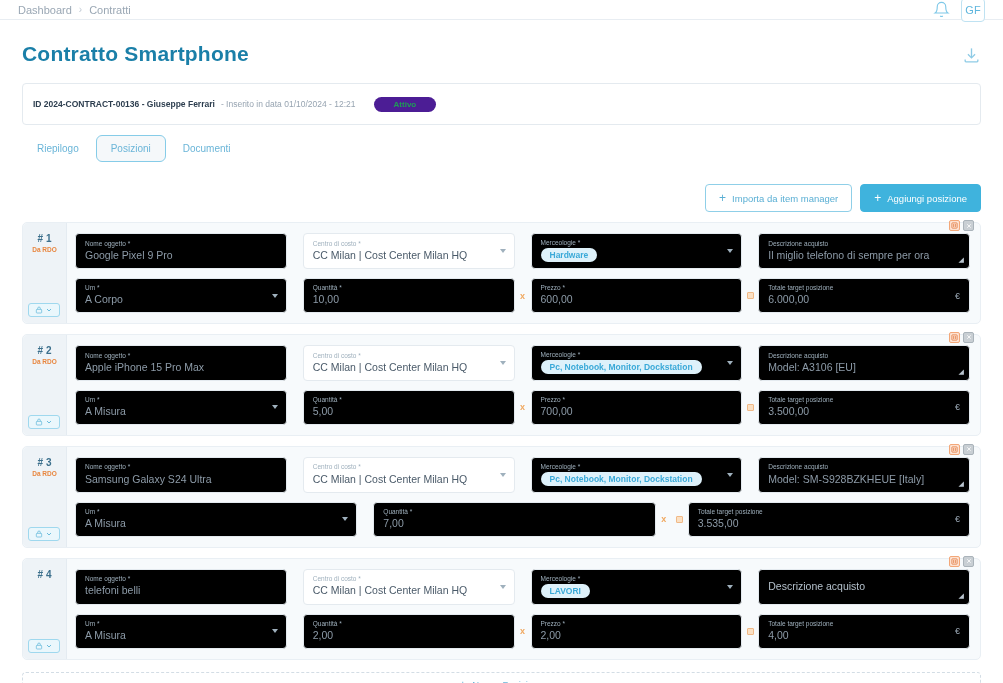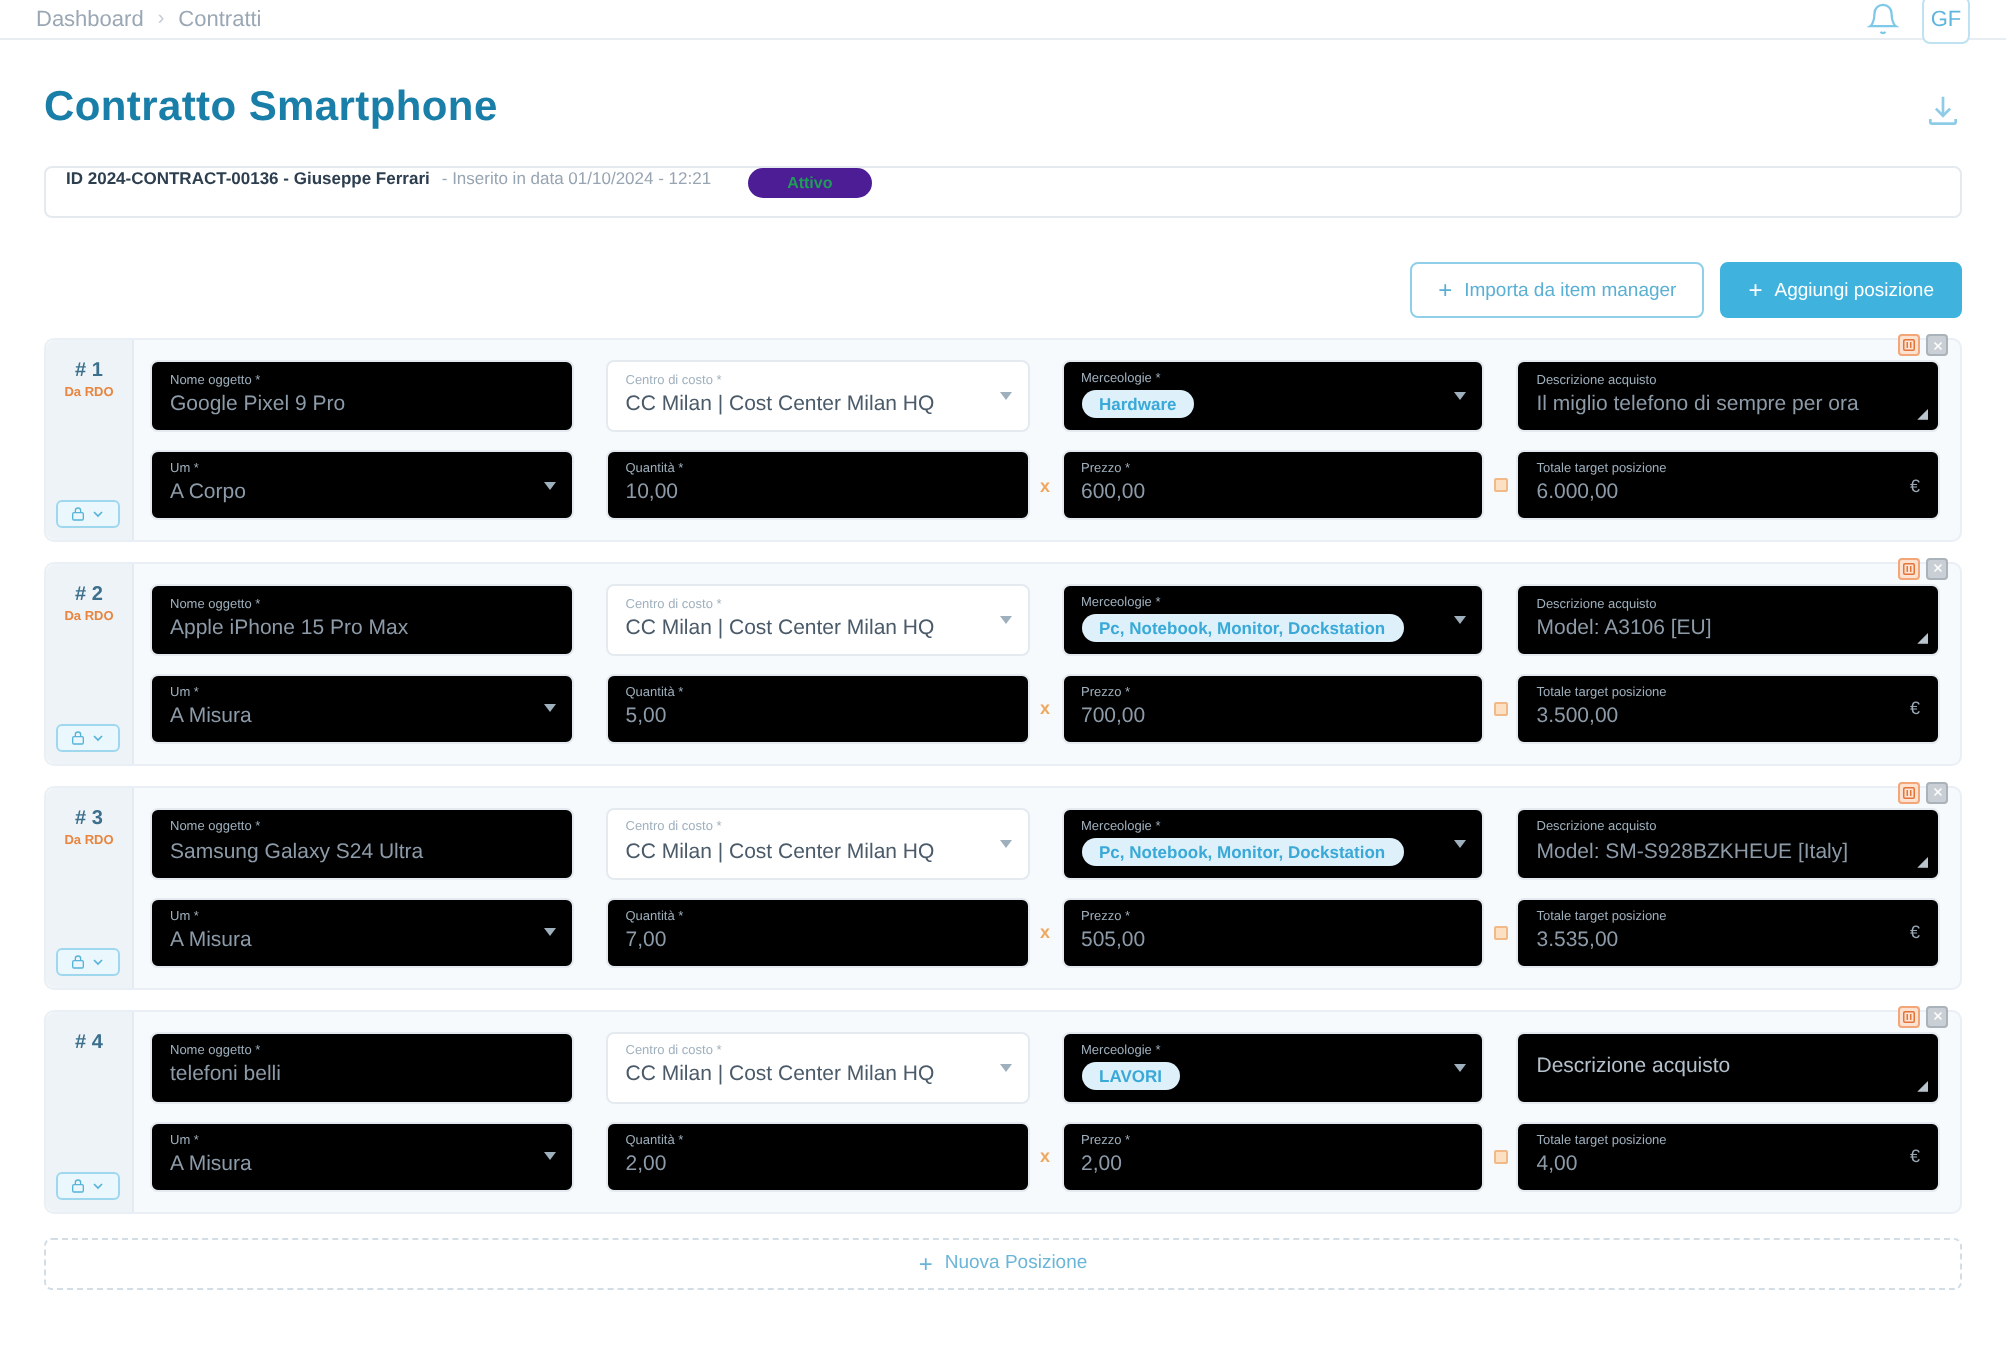--- a/index.html
+++ b/index.html
@@ -32,24 +32,24 @@
   .page { padding: 0 22px; }
   .title-row { display: flex; align-items: flex-start; padding-top: 22px; }
   h1.page-title {
     font-size: 21px; font-weight: bold; color: #1a7fa8; letter-spacing: .2px;
   }
   .dl-icon { margin-left: auto; width: 19px; height: 19px; color: #8ecbe6; margin-top: 4px; }
 
   
   .infobar {
     margin-top: 17px;
-    height: 26px;
+    height: 42px;
     border: 1px solid #e4eaef; border-radius: 4px;
     background: #fff;
-    display: flex; align-items: flex-start;
+    display: flex; align-items: center;
     padding: 0 10px; gap: 6px;
   }
   .infobar .id { font-size: 8.5px; font-weight: bold; color: #2d3e4f; }
   .infobar .meta { font-size: 8.5px; color: #97a4b1; }
   .badge-active {
     margin-left: 12px;
     background: #4c1d95; color: #1f9d57;
     font-size: 8px; font-weight: bold;
     border-radius: 10px; padding: 3px 20px;
   }
@@ -217,20 +217,25 @@
       </svg>
     </span>
   </div>
 
   <div class="infobar">
     <span class="id">ID 2024-CONTRACT-00136 - Giuseppe Ferrari</span>
     <span class="meta">- Inserito in data 01/10/2024 - 12:21</span>
     <span class="badge-active">Attivo</span>
   </div>
 
+  <div class="tabs">
+    <div class="tab">Riepilogo</div>
+    <div class="tab active">Posizioni</div>
+    <div class="tab">Documenti</div>
+  </div>
 
   <div class="actions">
     <div class="btn btn-outline">
       <span class="plus">+</span>
       <span>Importa da item manager</span>
     </div>
     <div class="btn btn-primary">
       <span class="plus">+</span>
       <span>Aggiungi posizione</span>
     </div>
@@ -467,24 +472,20 @@
           <div class="field-label">Um *</div>
           <div class="field-value">A Misura</div>
           <span class="caret"></span>
         </div>
         <div class="gap"></div>
         <div class="field">
           <div class="field-label">Quantità *</div>
           <div class="field-value">7,00</div>
         </div>
         <div class="op">x</div>
-        <div class="field">
-          <div class="field-label">Prezzo *</div>
-          <div class="field-value">505,00</div>
-        </div>
         <div class="op">
               <span class="eqbox"></span>
             </div>
         <div class="field">
           <div class="field-label">Totale target posizione</div>
           <div class="field-value">3.535,00</div>
           <span class="euro">€</span>
         </div>
       </div>
     </div>

